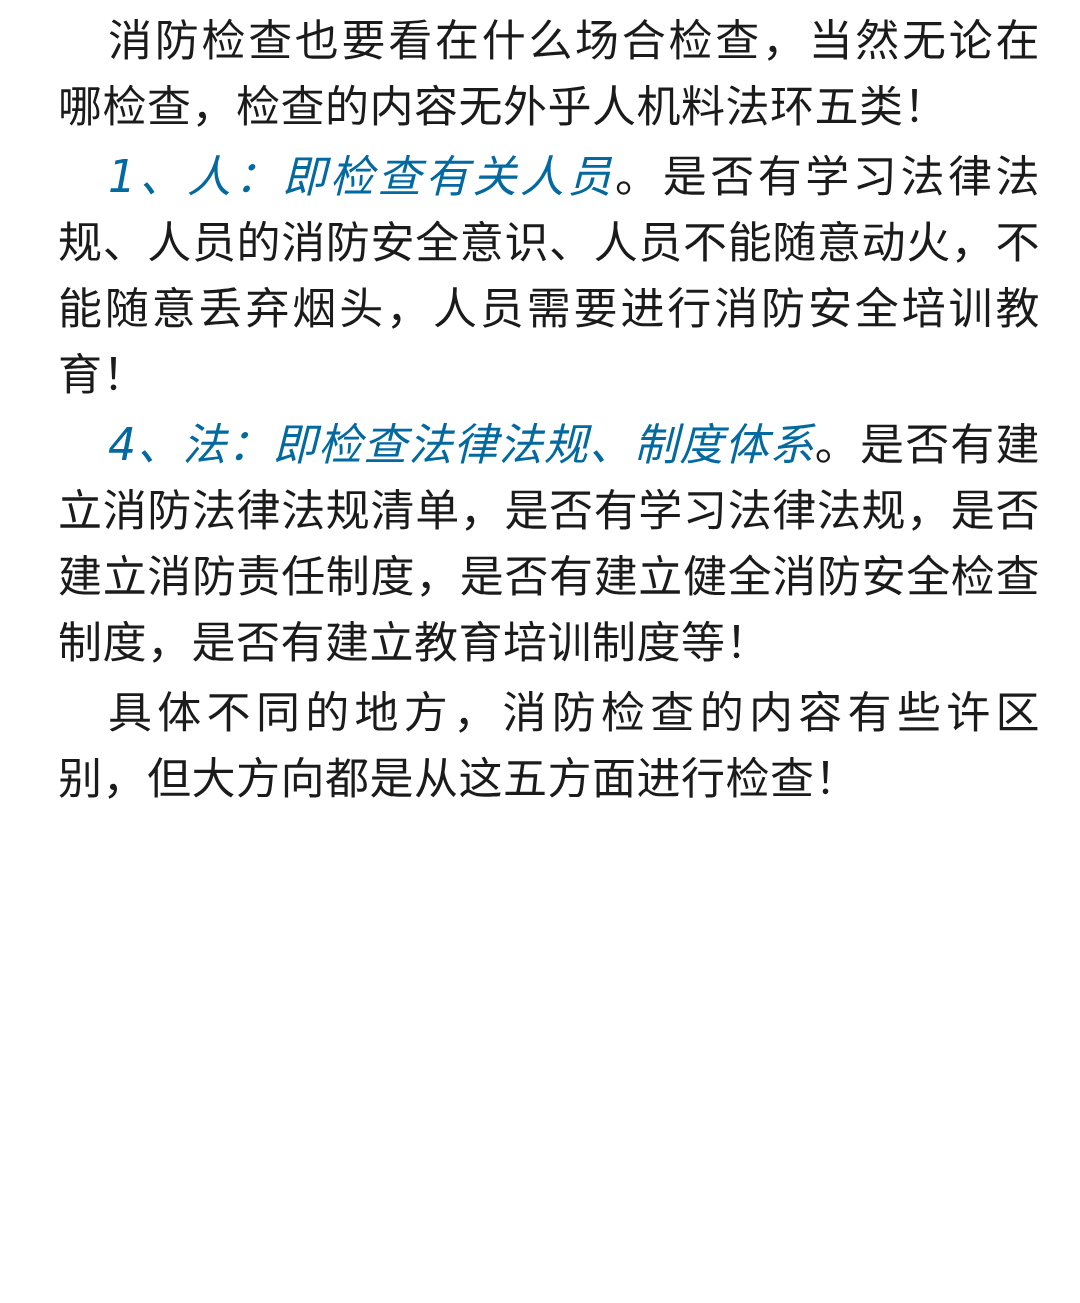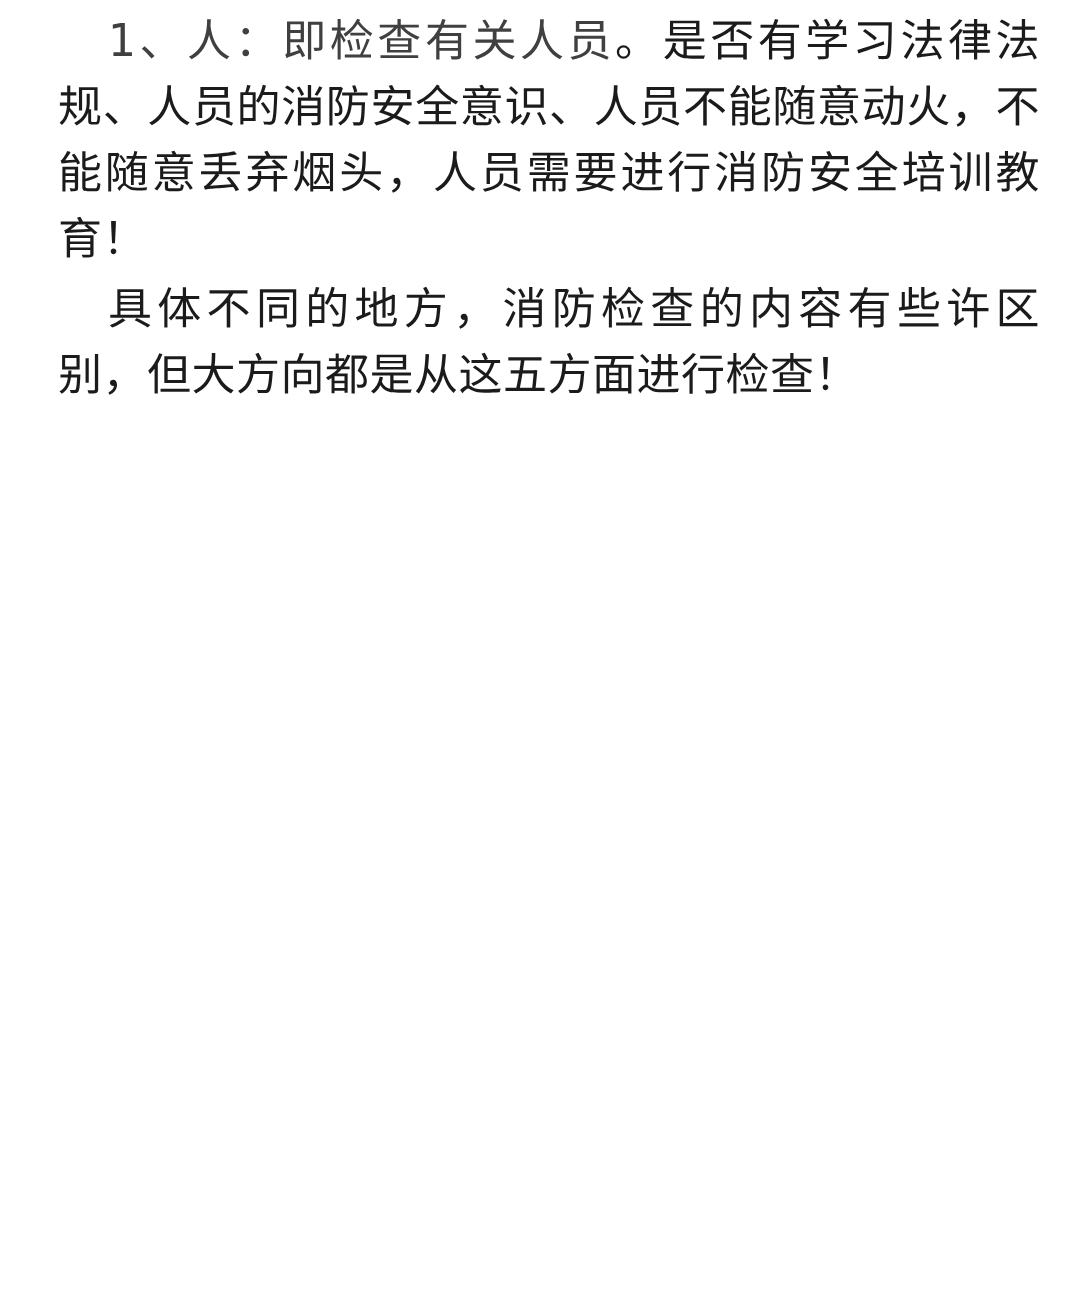--- a/index.html
+++ b/index.html
@@ -26,27 +26,30 @@
     line-height: 1.50;
     color: #1b1b1b;
     letter-spacing: 0.5px;
     text-align: justify;
     text-justify: inter-character;
   }
   .indent {
     text-indent: 50px;
   }
   .key {
-    color: #404040;
+    color: #0369a1;
+    font-style: italic;
   }
   .black {
     color: #1b1b1b;
   }
 </style>
 </head>
 <body>
 
 <div class="page">
   <div id="paragraphs-container">
+      <p class="para indent"><span class="black">消防检查也要看在什么场合检查，当然无论在哪检查，检查的内容无外乎人机料法环五类！</span></p>
       <p class="para indent"><span class="key">1、人：</span><span class="key">即检查有关人员</span><span class="black">。是否有学习法律法规、人员的消防安全意识、人员不能随意动火，不能随意丢弃烟头，人员需要进行消防安全培训教育！</span></p>
+      <p class="para indent"><span class="key">4、法：</span><span class="key">即检查法律法规、制度体系</span><span class="black">。是否有建立消防法律法规清单，是否有学习法律法规，是否建立消防责任制度，是否有建立健全消防安全检查制度，是否有建立教育培训制度等！</span></p>
       <p class="para indent"><span class="black">具体不同的地方，消防检查的内容有些许区别，但大方向都是从这五方面进行检查！</span></p>
     </div>
 </div>
 
 </body></html>

